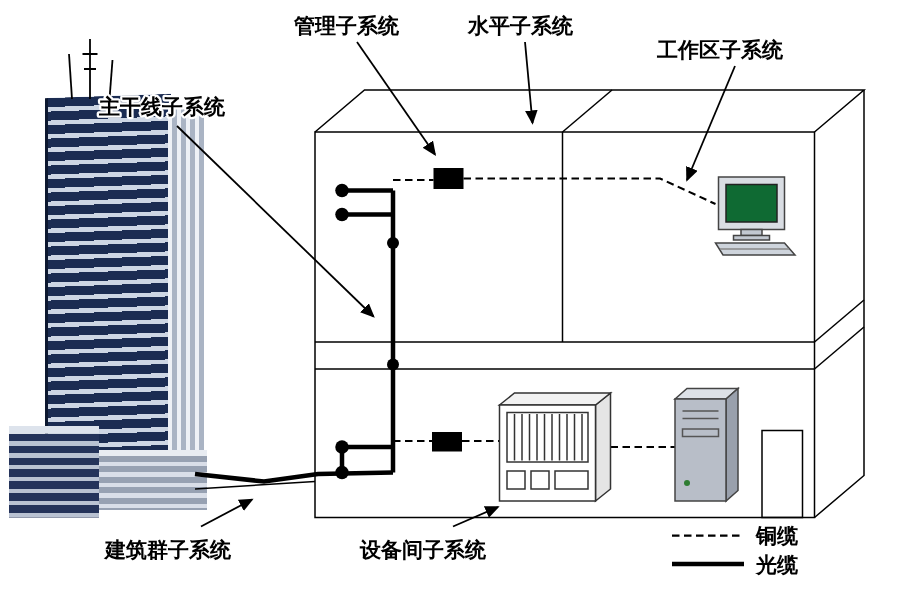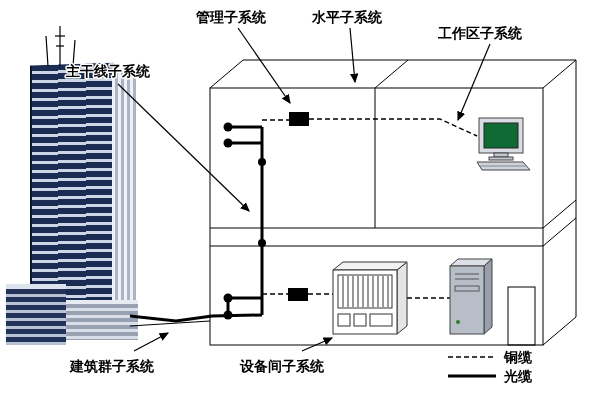--- a/index.html
+++ b/index.html
@@ -1,17 +1,17 @@
 <!DOCTYPE html>
 <html><head>
 <meta charset="utf-8">
 <style>
   html,body{margin:0;padding:0;background:#ffffff;}
   .stage{position:relative;width:600px;height:400px;background:#ffffff;overflow:hidden;
-         font-family:"DejaVu Sans",sans-serif;}
+         font-family:"DejaVu Sans",sans-serif;border-radius:19px;}
   .bldg{position:absolute;}
   .bldg-front{left:30px;top:64px;width:82px;height:266px;
     background:repeating-linear-gradient(180deg,#1b2c52 0px,#1b2c52 6px,#cdd6e4 6px,#cdd6e4 9px);
     transform:skewY(-2deg);border-left:2px solid #0d1830;}
   .bldg-side{left:112px;top:70px;width:24px;height:258px;
     background:repeating-linear-gradient(90deg,#eef1f6 0px,#eef1f6 3px,#aab4c4 3px,#aab4c4 6px);
     transform:skewY(12deg);transform-origin:left top;}
   .bldg-annex{left:6px;top:284px;width:60px;height:56px;border-top:5px solid #dde3ec;
     background:repeating-linear-gradient(180deg,#24335a 0px,#24335a 5px,#b9c2d2 5px,#b9c2d2 8px);}
   .bldg-annex2{left:66px;top:300px;width:72px;height:36px;border-top:4px solid #e8ecf2;

